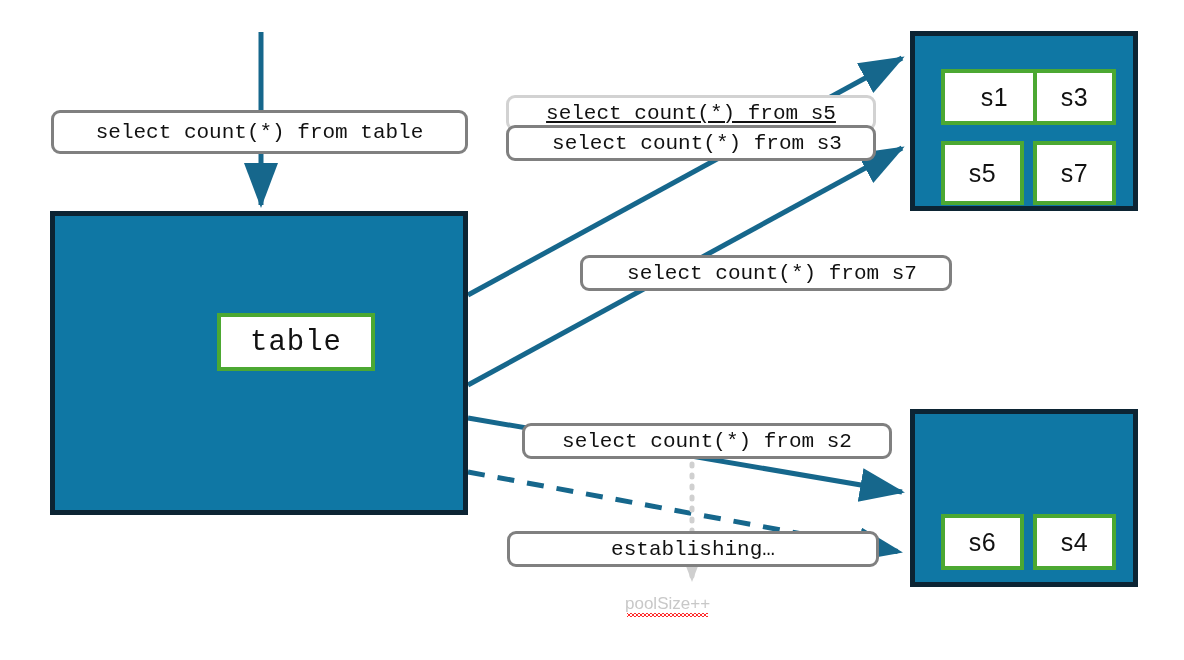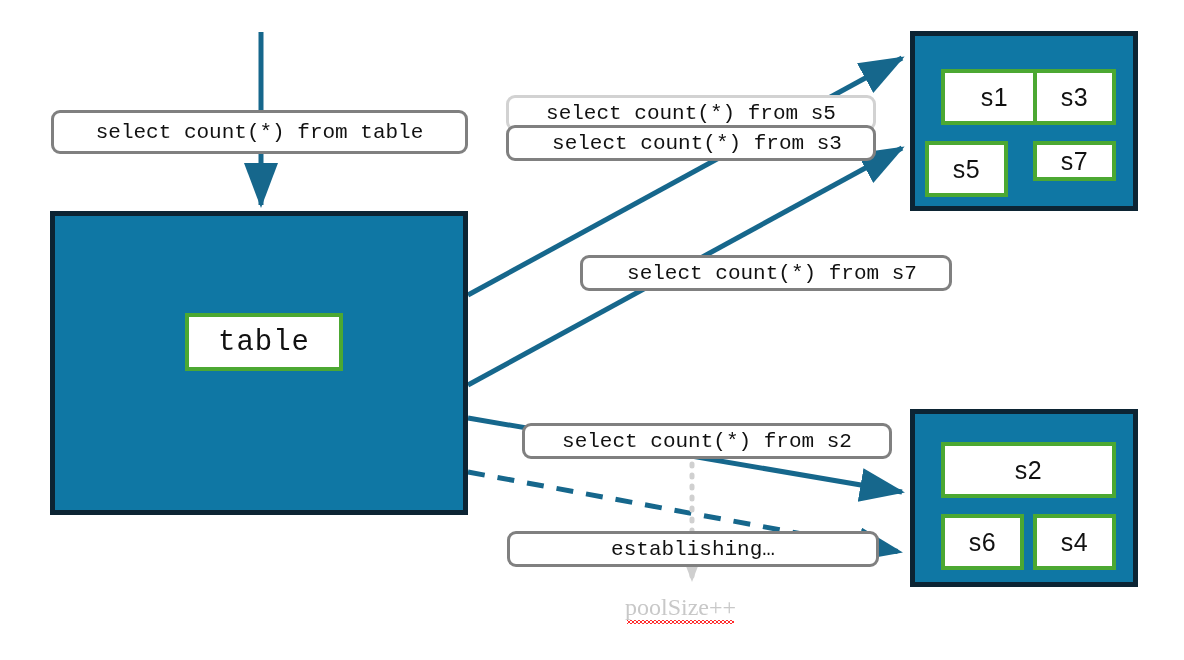--- a/index.html
+++ b/index.html
@@ -43,51 +43,53 @@
     justify-content: center;
     font-family: "Liberation Sans", sans-serif;
     font-size: 25px;
     color: #111111;
     letter-spacing: 0.5px;
   }
   .chip.mono {
     font-family: "Liberation Mono", monospace;
     font-size: 29px;
     letter-spacing: 1px;
+    margin-left: 32px;
   }
 
   
   .label {
     position: absolute;
     box-sizing: border-box;
     background: #ffffff;
     border: 3px solid #808080;
     border-radius: 9px;
     display: flex;
     align-items: center;
     justify-content: center;
     font-family: "Liberation Mono", monospace;
     font-size: 21px;
     color: #111111;
     white-space: nowrap;
   }
   .label.faint {
     border-color: #D2D2D2;
     z-index: 4;
+    text-decoration: underline;
   }
   .label.front {
     z-index: 6;
     justify-content: center;
   }
 
   
   .note {
     position: absolute;
-    font-family: Liberation Serif, serif;
-    font-size: 24px;
+    font-family: Liberation Sans, sans-serif;
+    font-size: 17px;
     color: #C8C8C8;
     white-space: nowrap;
     text-align: right;
   }
   .note .squiggle {
     position: absolute;
     left: 2px;
     right: 2px;
     bottom: -3px;
     height: 4px;
@@ -159,32 +161,29 @@
     <span>establishing…</span>
   </div>
 
   <div class="pool" style="left:910px; top:31px; width:228px; height:180px;">
     <div class="chip" style="left:26px; top:33px; width:107px; height:56px;">
       <span>s1</span>
     </div>
     <div class="chip" style="left:118px; top:33px; width:83px; height:56px;">
       <span>s3</span>
     </div>
-    <div class="chip" style="left:10px; top:105px; width:83px; height:56px;text-align:right;">
+    <div class="chip" style="left:26px; top:105px; width:83px; height:64px;text-align:right;">
       <span>s5</span>
     </div>
-    <div class="chip" style="left:118px; top:105px; width:83px; height:40px;">
+    <div class="chip" style="left:118px; top:105px; width:83px; height:64px;">
       <span>s7</span>
     </div>
   </div>
 
   <div class="pool" style="left:910px; top:409px; width:228px; height:178px;">
-    <div class="chip" style="left:26px; top:28px; width:175px; height:56px;">
-      <span>s2</span>
-    </div>
     <div class="chip" style="left:26px; top:100px; width:83px; height:56px;justify-content:center;">
       <span>s6</span>
     </div>
     <div class="chip" style="left:118px; top:100px; width:83px; height:56px;">
       <span>s4</span>
     </div>
   </div>
 
   <div class="note" style="left:625px; top:594px;">
     <span>poolSize++</span>

